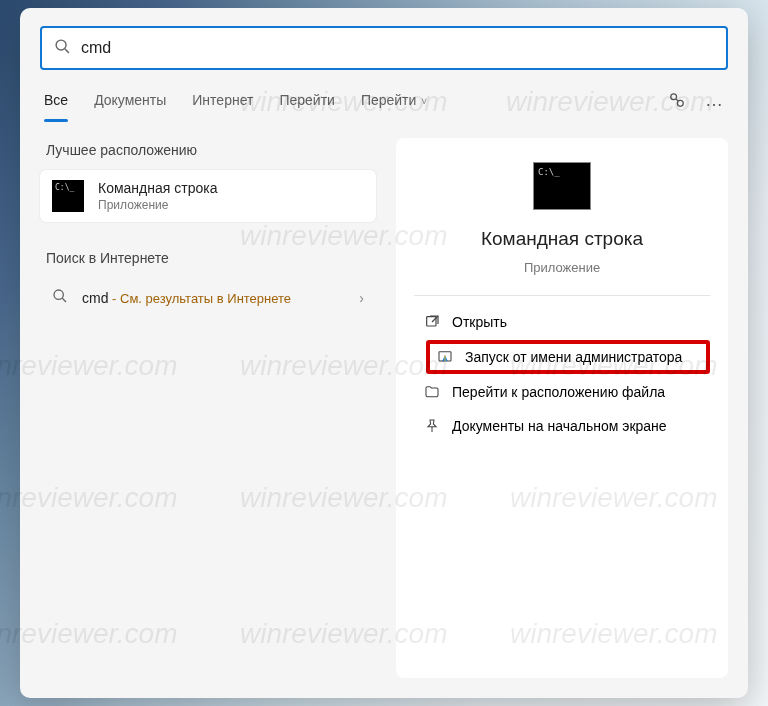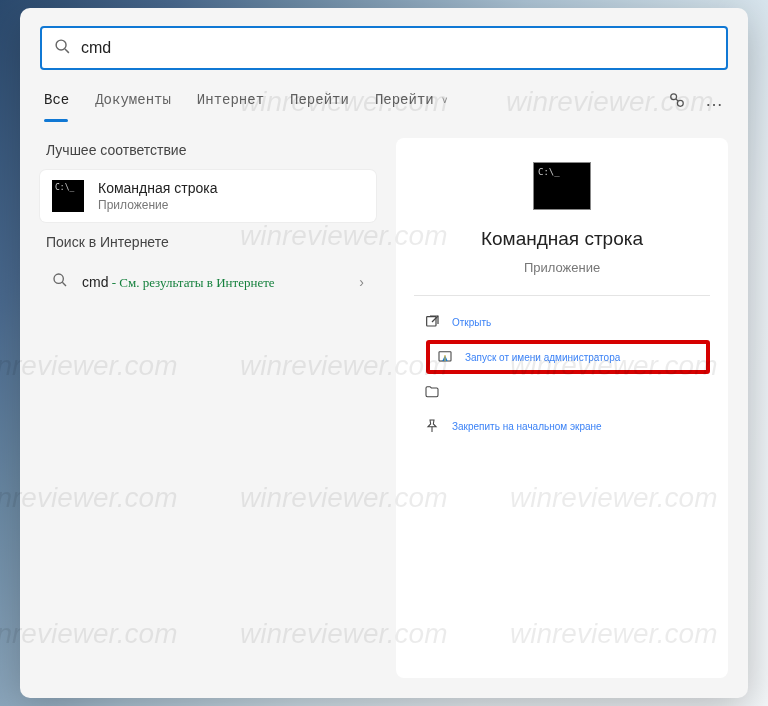--- a/index.html
+++ b/index.html
@@ -50,21 +50,20 @@
     margin-top: 18px;
     padding: 0 4px;
   }
   .tabs { display: flex; gap: 26px; align-items: center; }
   .tab {
     font-size: 14px;
     color: #616161;
     padding: 4px 0;
     position: relative;
     cursor: pointer;
-    font-family: Liberation Mono, monospace;
   }
   .tab.active { color: #222; }
   .tab.active::after {
     content: "";
     position: absolute;
     left: 0;
     bottom: -10px;
     height: 3px;
     width: 24px;
     background: #1078d4;
@@ -104,31 +103,31 @@
     width: 32px;
     height: 32px;
     background: #000;
     display:flex;
     align-items:flex-start;
     padding: 3px;
   }
   .cmd-thumb .prompt { color:#ccc; font-size:8px; font-family: monospace; }
   .result-text .title { font-size: 14px; color: #222; }
   .result-text .sub { font-size: 12px; color: #777; margin-top: 2px; }
-  .web-section { margin-top: 8px; }
+  .web-section { margin-top: 24px; }
   .web-item {
     display: flex;
     align-items: center;
     padding: 10px 12px;
     gap: 14px;
     border-radius: 6px;
     cursor:pointer;
   }
   .web-text { font-size: 14px; color: #222; }
-  .web-text .hint { color: #15803d; font-size: 13px; font-family: Liberation Serif, serif; }
+  .web-text .hint { color: #a16207; font-size: 13px; }
   .web-item .chevron { margin-left: auto; color: #888; font-size: 14px; }
   .right-col {
     flex: 1;
     background: #fff;
     border-radius: 8px;
     margin-left: 20px;
     padding: 24px 18px 18px 18px;
     display:flex;
     flex-direction: column;
     align-items: stretch;
@@ -157,22 +156,22 @@
     padding-top: 10px;
     display:flex;
     flex-direction: column;
     gap: 2px;
   }
   .action {
     display:flex;
     align-items:center;
     gap: 12px;
     padding: 8px 10px;
-    font-size: 10px;
-    color: #3b82f6;
+    font-size: 14px;
+    color: #000000;
     border-radius: 4px;
     cursor:pointer;
   }
   .action svg { flex-shrink: 0; }
   .action.highlight {
     border: 4px solid #d60000;
     border-radius: 3px;
     padding: 5px 7px;
     margin-left: 12px;
   }
@@ -219,21 +218,21 @@
             <line x1="11" y1="11" x2="13" y2="13"></line>
           </svg>
       </span>
       <span class="ellipsis">…</span>
     </div>
   </div>
 
   <div class="body">
 
     <div class="left-col">
-      <div class="section-title">Лучшее соответствие</div>
+      <div class="section-title">Лучшее расположению</div>
 
       <div class="result-card">
         <div class="cmd-thumb">
             <span class="prompt">C:\_</span>
           </div>
         <div class="result-text">
           <div class="title">Командная строка</div>
           <div class="sub">Приложение</div>
         </div>
       </div>
@@ -278,27 +277,28 @@
               <rect x="3" y="4" width="18" height="14" rx="1" stroke="#444" stroke-width="1.6"></rect>
               <path d="M12 9 L8 18 L16 18 Z" fill="#1078d4"></path>
               <path d="M12 9 L12 18" stroke="#fbc02d" stroke-width="1.5"></path>
             </svg>
           <span>Запуск от имени администратора</span>
         </div>
         <div class="action">
           <svg width="16" height="16" viewBox="0 0 24 24" fill="none" stroke="#444" stroke-width="1.6">
               <path d="M3 6a2 2 0 0 1 2-2h4l2 2h8a2 2 0 0 1 2 2v9a2 2 0 0 1-2 2H5a2 2 0 0 1-2-2V6z"></path>
             </svg>
+          <span>Перейти к расположению файла</span>
         </div>
         <div class="action">
           <svg width="16" height="16" viewBox="0 0 24 24" fill="none" stroke="#444" stroke-width="1.6">
               <path d="M9 3h6l-1 6 4 4H6l4-4-1-6z"></path>
               <line x1="12" y1="13" x2="12" y2="21"></line>
             </svg>
-          <span>Закрепить на начальном экране</span>
+          <span>Документы на начальном экране</span>
         </div>
       </div>
     </div>
 
   </div>
 </div>
 
 <div class="watermark" style="left:240px; top:86px;">winreviewer.com</div>
 <div class="watermark" style="left:506px; top:86px;">winreviewer.com</div>
 <div class="watermark" style="left:240px; top:220px;">winreviewer.com</div>

